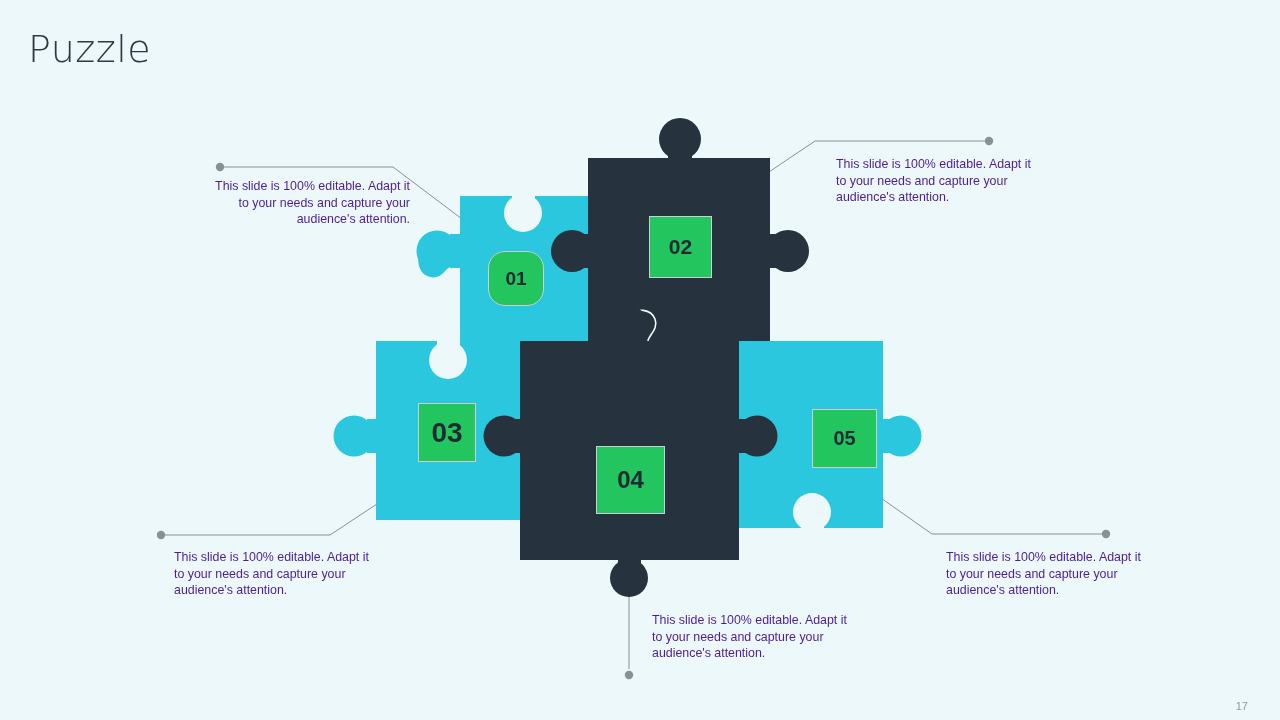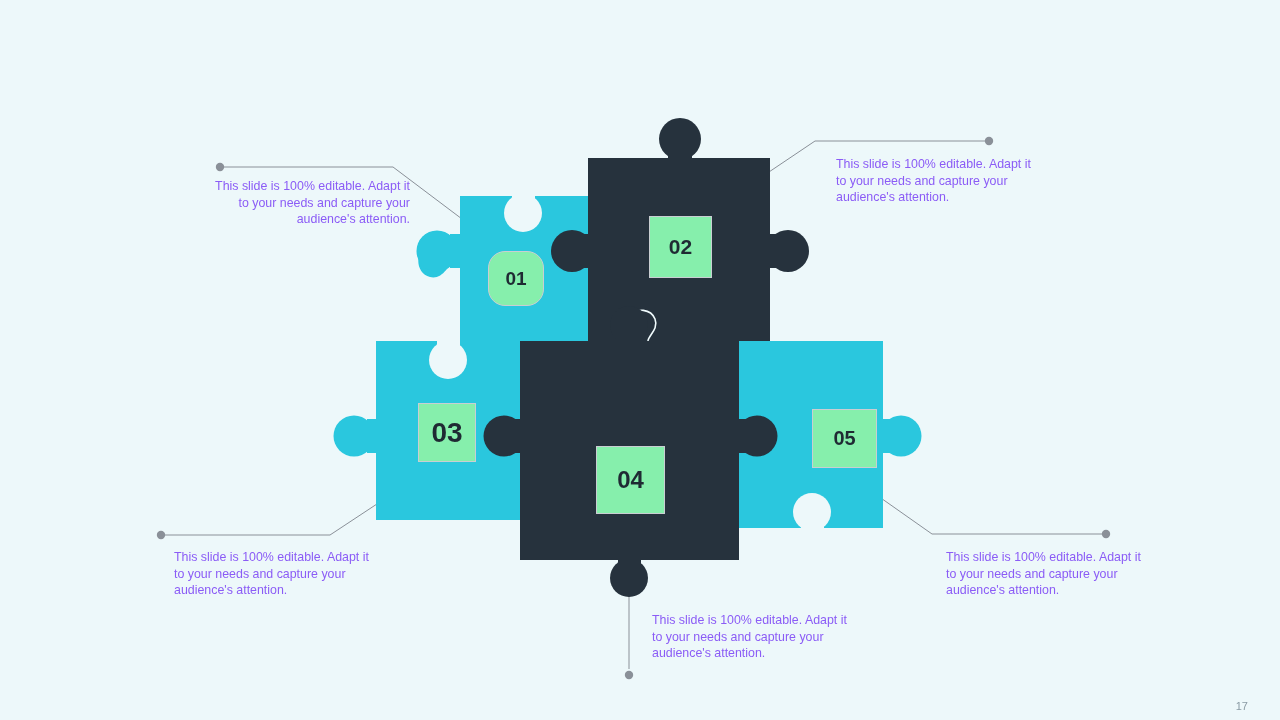--- a/index.html
+++ b/index.html
@@ -55,54 +55,55 @@
   }
   #puzzle-stage svg {
     display: block;
   }
 
   
   .callout {
     position: absolute;
     font-size: 12.4px;
     line-height: 16.5px;
-    color: #8b5cf6;
+    color: #4c1d95;
     font-family: "Liberation Sans", sans-serif;
     white-space: pre-line;
   }
 
   #callout-tl { left: 205px; top: 178px;  width: 205px; text-align: right; }
   #callout-tr { left: 836px; top: 156px;  width: 205px; text-align: left; }
   #callout-bl { left: 174px; top: 549px;  width: 205px; text-align: left; }
   #callout-br { left: 946px; top: 549px;  width: 205px; text-align: left; }
   #callout-bc { left: 652px; top: 612px;  width: 205px; text-align: left; }
 
   
   .num-badge {
     position: absolute;
-    background: #86efac;
+    background: #22c55e;
     border: 1px solid #c9ced2;
     display: flex;
     align-items: center;
     justify-content: center;
     font-weight: bold;
     color: #1f2a33;
     font-family: "Liberation Sans", sans-serif;
   }
   #badge-01 { left: 488px; top: 251px; width: 54px; height: 53px; font-size: 19px; border-radius: 17px; }
   #badge-02 { left: 649px; top: 216px; width: 61px; height: 60px; font-size: 21px; }
   #badge-03 { left: 418px; top: 403px; width: 56px; height: 57px; font-size: 28px; }
   #badge-04 { left: 596px; top: 446px; width: 67px; height: 66px; font-size: 24px; }
   #badge-05 { left: 789px; top: 409px; width: 63px; height: 57px; font-size: 20px; margin-left: 23px; }
 </style>
 </head>
 <body>
 
 <div id="slide">
 
+  <div id="slide-title">Puzzle</div>
 
   <div id="puzzle-stage">
     <svg width="1280" height="720" viewBox="0 0 1280 720" xmlns="http://www.w3.org/2000/svg">
 
       <g stroke="#8a9098" stroke-width="1" fill="none">
 
         <path d="M 220 167 L 393 167 L 466 222"></path>
 
         <path d="M 989 141 L 815 141 L 763 176"></path>
 

